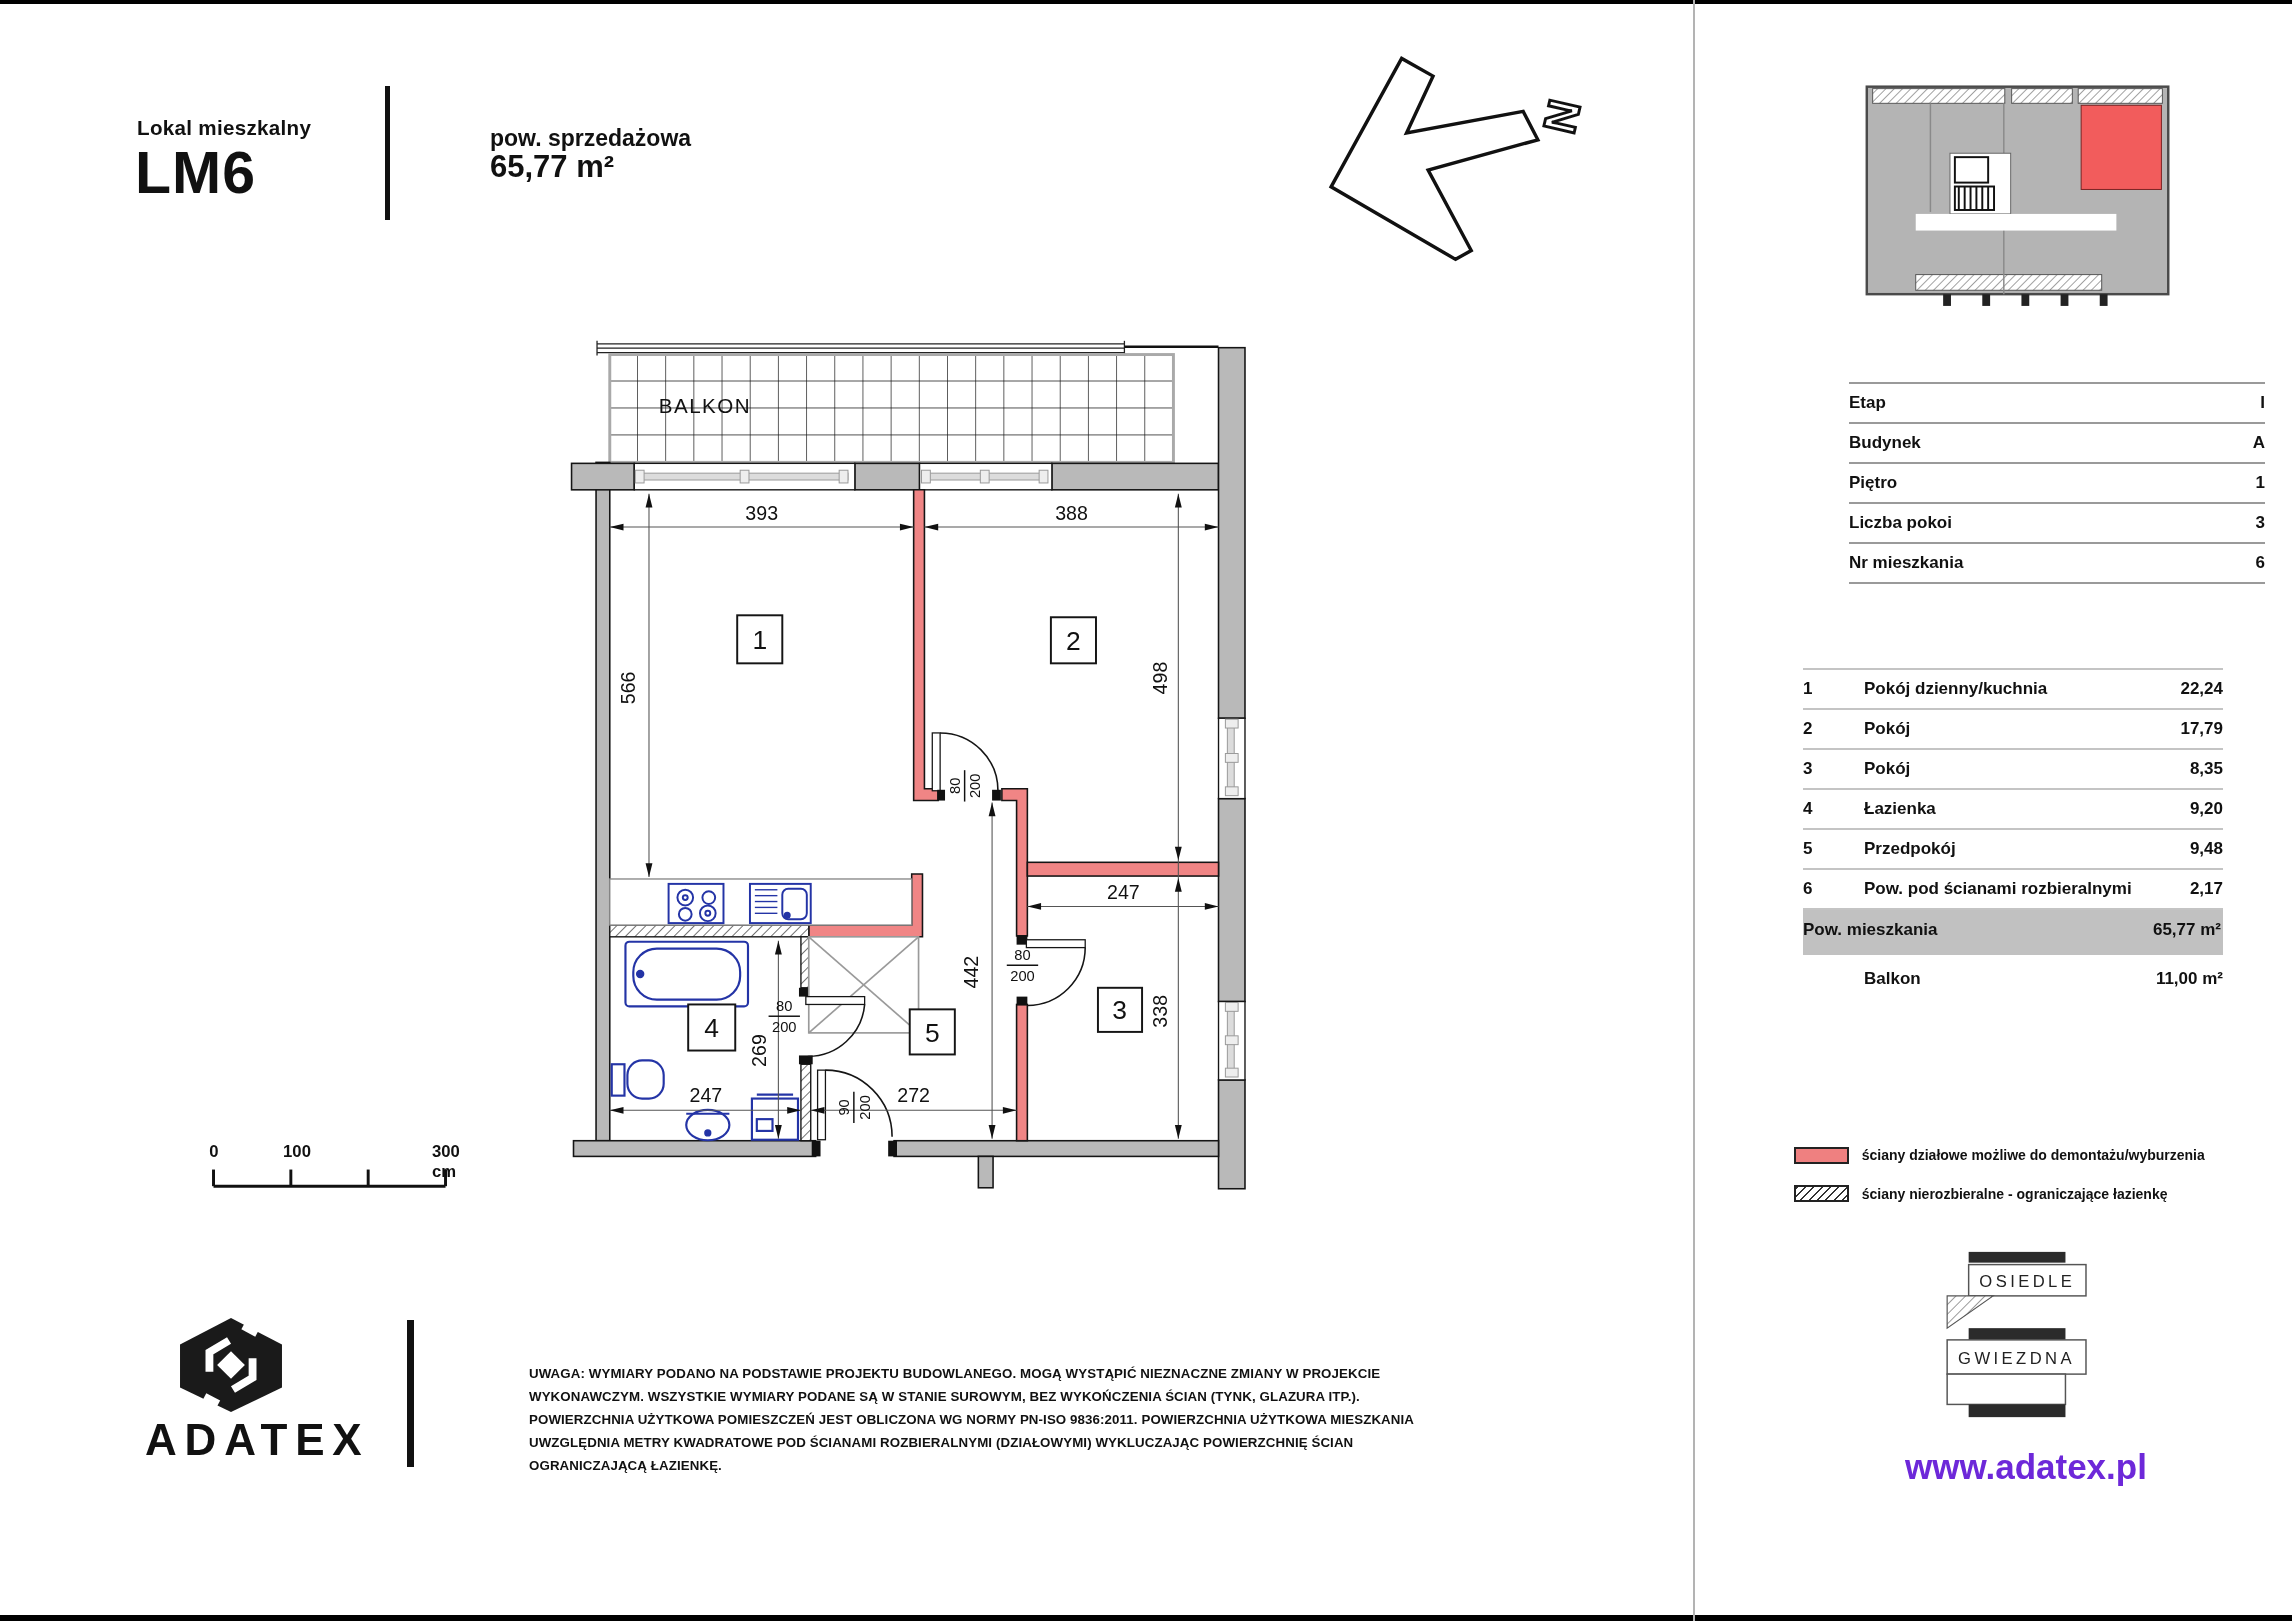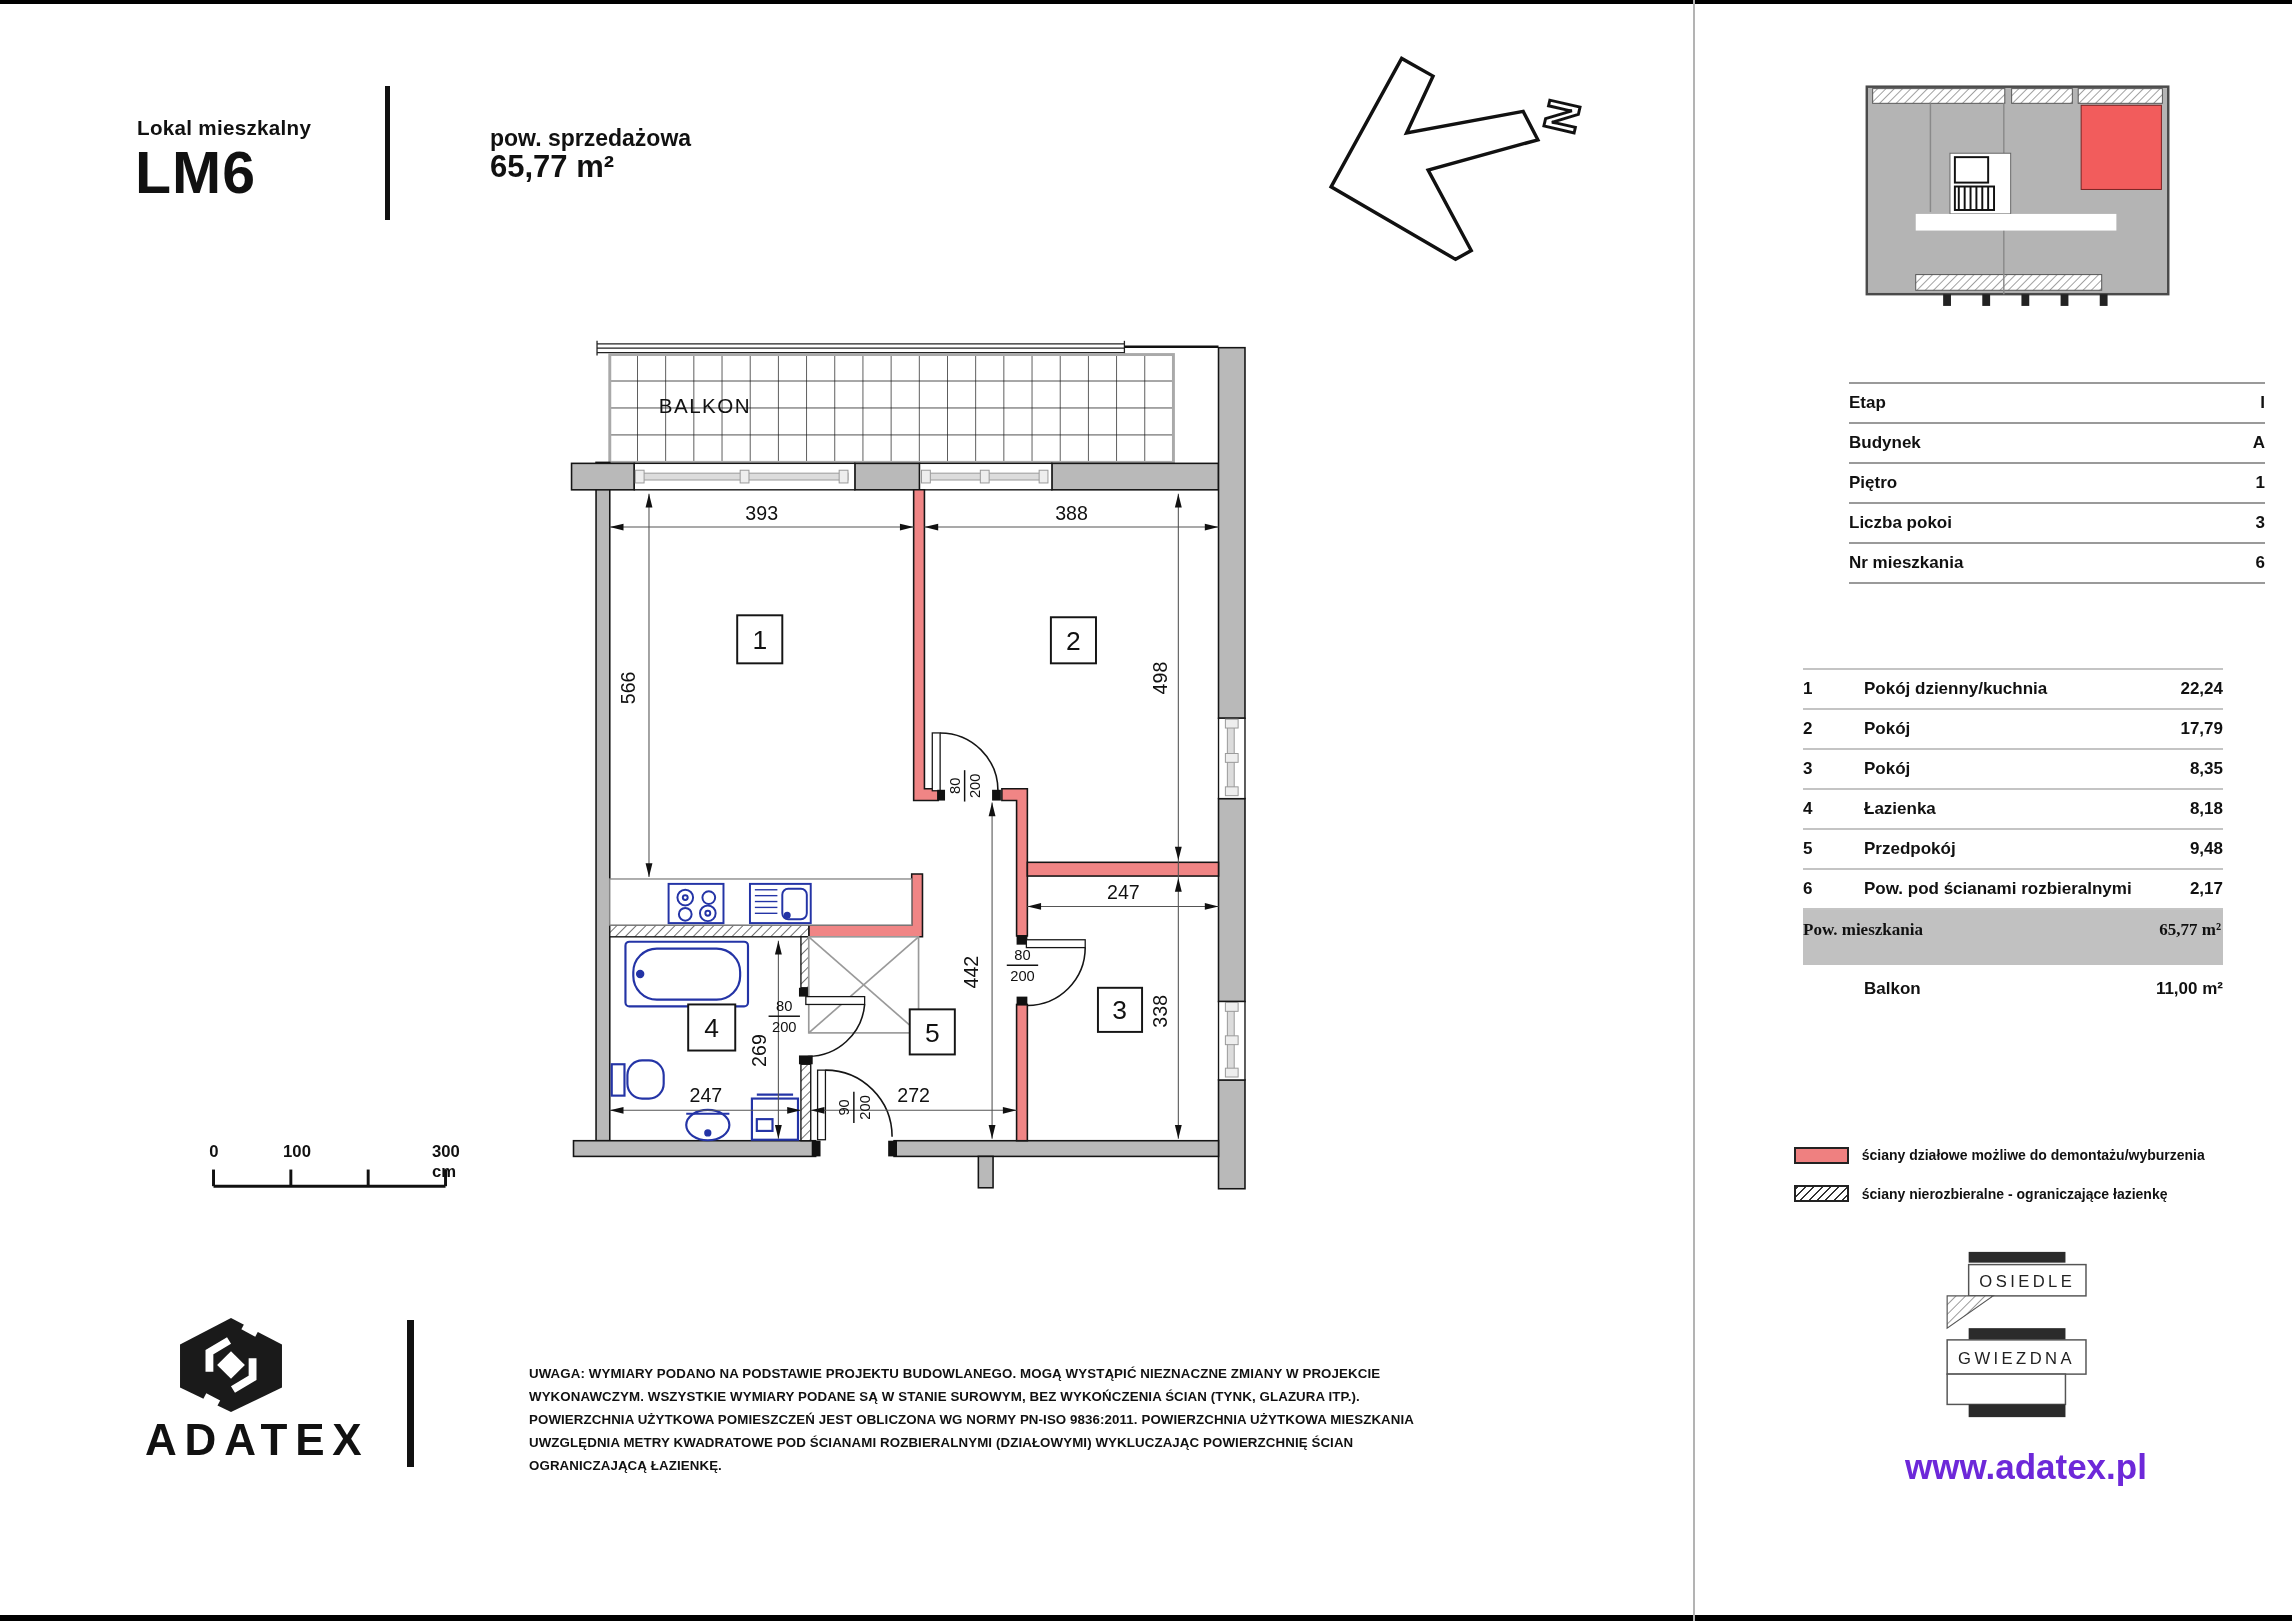--- a/index.html
+++ b/index.html
@@ -13,21 +13,21 @@
   .h-id{left:135px;top:139px;font-size:59px;font-weight:bold;letter-spacing:1px;}
   .h-area-label{left:490px;top:125px;font-size:23px;font-weight:bold;}
   .h-area-value{left:490px;top:149px;font-size:31px;font-weight:bold;}
   
   .info{left:1808px;top:382px;width:416px;border-top:2px solid #9a9a9a;margin-left:41px;}
   .info-row{display:flex;justify-content:space-between;align-items:center;height:38px;border-bottom:2px solid #9a9a9a;font-size:17px;font-weight:bold;}
   
   .rooms{left:1803px;top:668px;width:420px;border-top:2px solid #c4c4c4;}
   .room-row{display:grid;grid-template-columns:61px 1fr auto;align-items:center;height:38px;border-bottom:2px solid #c4c4c4;font-size:17px;font-weight:bold;}
   .room-row .val{text-align:right;}
-  .total-band{display:flex;justify-content:space-between;align-items:center;height:39px;background:#c1c1c1;font-size:17px;font-weight:bold;padding:0 2px 16px 0;font-family:Liberation Serif, serif;}
+  .total-band{display:flex;justify-content:space-between;align-items:center;height:39px;background:#c1c1c1;font-size:17px;font-weight:bold;padding:0 2px 6px 0;}
   .balcony-row{display:grid;grid-template-columns:61px 1fr auto;align-items:center;height:47px;font-size:17px;font-weight:bold;}
   
   .legend{left:1794px;top:1147px;width:470px;}
   .legend-item{display:flex;align-items:center;margin-bottom:21.6px;}
   .legend-swatch{width:51px;height:12.7px;border:2px solid #222;margin-right:12.7px;flex:0 0 auto;}
   .legend-swatch.red{background:#ef8080;}
   .legend-swatch.hatch{background:repeating-linear-gradient(135deg,#333 0px,#333 1.5px,#fff 1.5px,#fff 5.9px);}
   .legend-label{font-size:14px;font-weight:bold;text-align:right;}
   
   .disclaimer{left:529px;top:1362px;width:894px;font-size:13.3px;font-weight:bold;line-height:23px;letter-spacing:0.1px;}
@@ -129,21 +129,21 @@
       <span class="val">17,79</span>
     </div>
   <div class="room-row">
       <span>3</span>
       <span>Pokój</span>
       <span class="val">8,35</span>
     </div>
   <div class="room-row">
       <span>4</span>
       <span>Łazienka</span>
-      <span class="val">8,18</span>
+      <span class="val">9,20</span>
     </div>
   <div class="room-row">
       <span>5</span>
       <span>Przedpokój</span>
       <span class="val">9,48</span>
     </div>
   <div class="room-row">
       <span>6</span>
       <span>Pow. pod ścianami rozbieralnymi</span>
       <span class="val">2,17</span>

